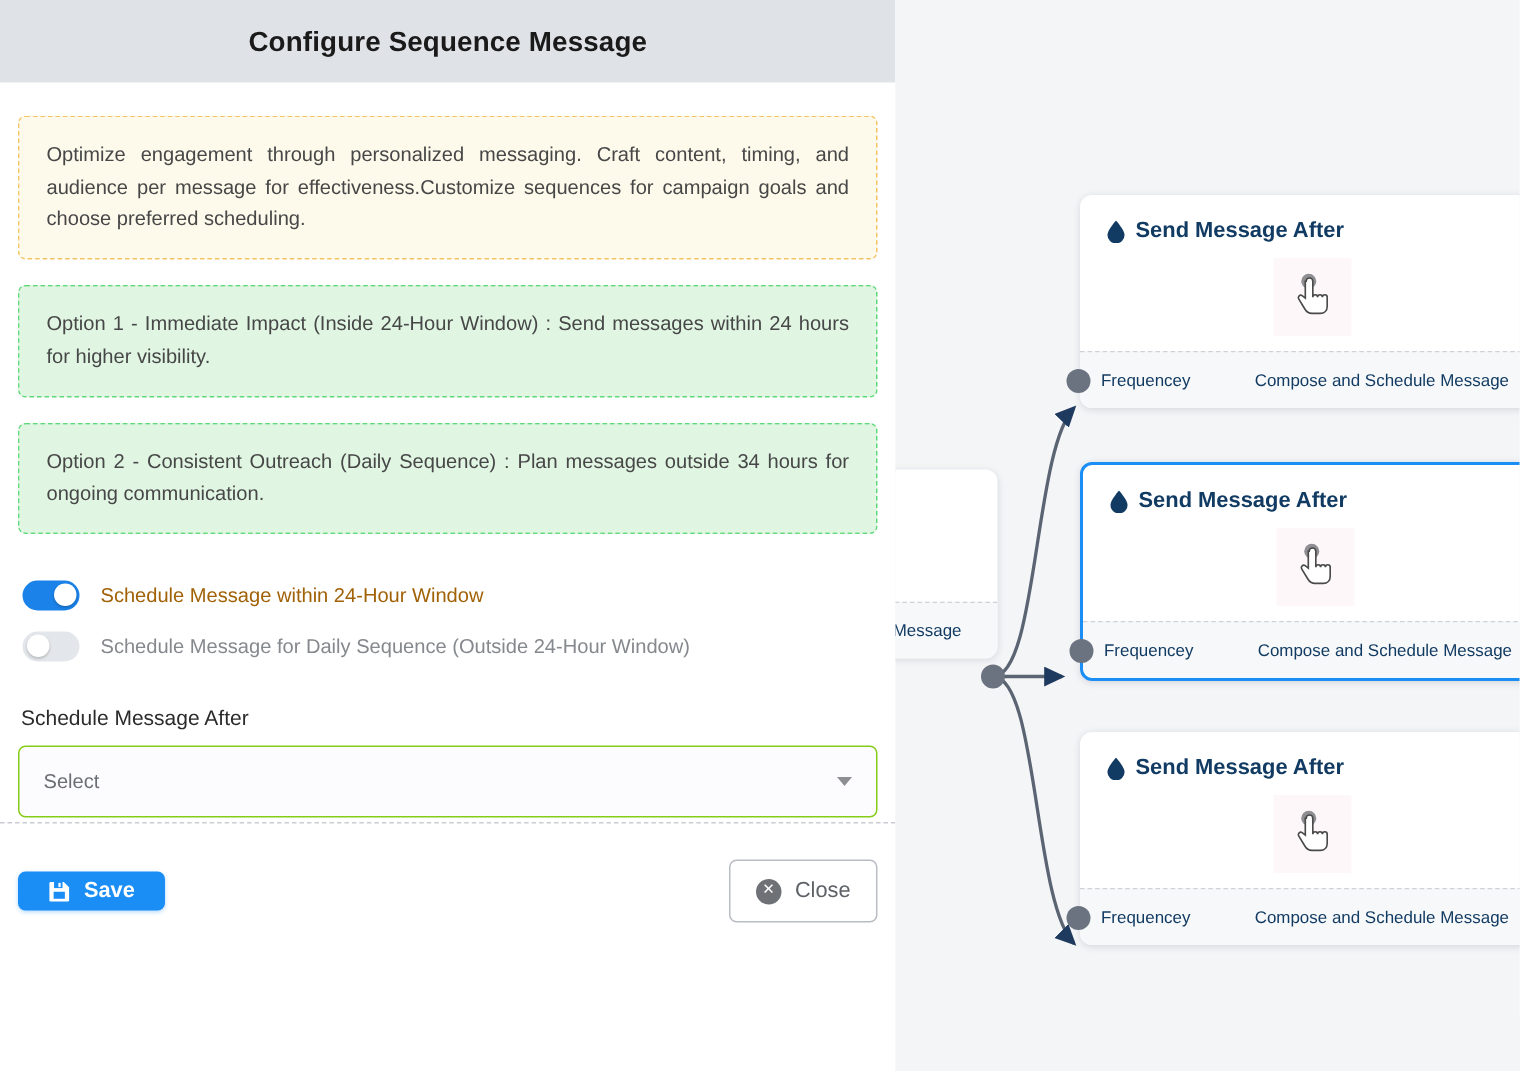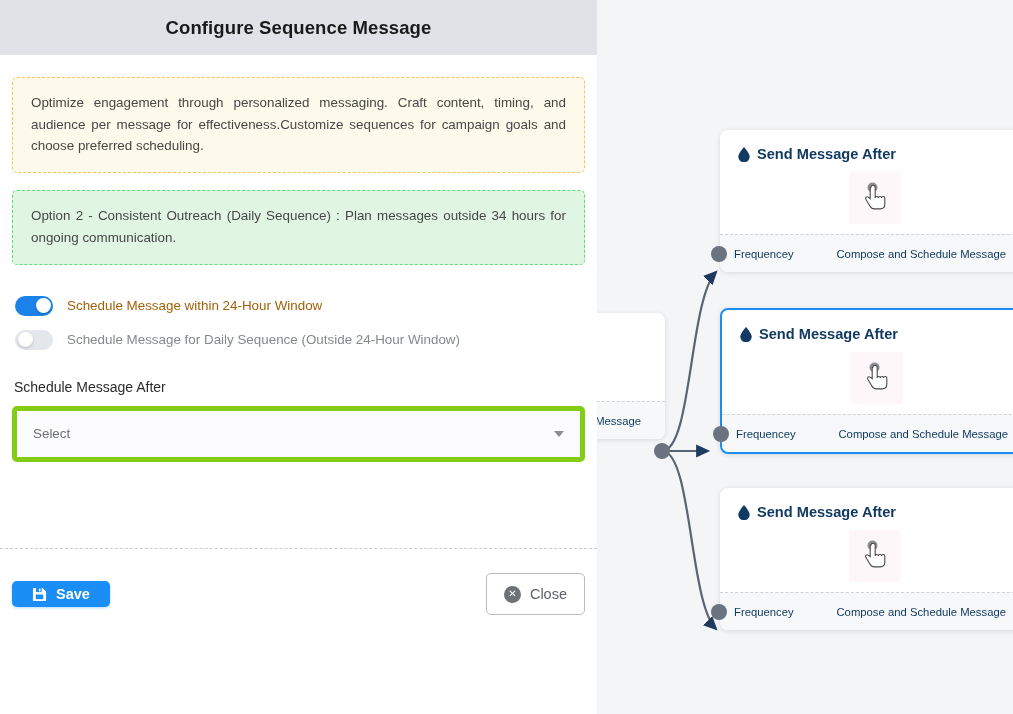--- a/index.html
+++ b/index.html
@@ -48,21 +48,21 @@
   .switch.on .knob{right:2.5px;}
   .switch.off{background:#e3e6ea;}
   .switch.off .knob{left:2.5px;}
   .toggle-label{font-size:13.4px;color:#a16207;}
   .toggle-row.off .toggle-label{color:#85888d;}
   .field-label{
     margin-top:22px;font-size:14px;color:#2b2b2b;font-weight:500;
     padding-left:2px;
   }
   .select-box{
-    margin-top:11px;height:46px;border:5px solid #84cc16;border-radius:5px;
+    margin-top:11px;height:46px;border:1px solid #84cc16;border-radius:5px;
     background:#fcfcfe;display:flex;align-items:center;
     padding:0 16px;position:relative;
   }
   .select-value{font-size:13.4px;color:#6b6e73;}
   .caret{
     position:absolute;right:16px;top:50%;margin-top:-3px;
     width:0;height:0;border-left:5.5px solid transparent;
     border-right:5.5px solid transparent;border-top:6.5px solid #8b8e93;
   }
   .footer-divider{
@@ -147,20 +147,21 @@
 <div class="panel">
 
   <div class="panel-header">
     <div class="panel-title">Configure Sequence Message</div>
   </div>
 
   <div class="panel-body">
 
     <div class="note-box note-yellow">Optimize engagement through personalized messaging. Craft content, timing, and audience per message for effectiveness.Customize sequences for campaign goals and choose preferred scheduling.</div>
 
+    <div class="note-box note-green">Option 1 - Immediate Impact (Inside 24-Hour Window) : Send messages within 24 hours for higher visibility.</div>
 
     <div class="note-box note-green">Option 2 - Consistent Outreach (Daily Sequence) : Plan messages outside 34 hours for ongoing communication.</div>
 
     <div class="toggles">
 
       <div class="toggle-row">
         <div class="switch on">
           <div class="knob"></div>
         </div>
         <div class="toggle-label">Schedule Message within 24-Hour Window</div>

